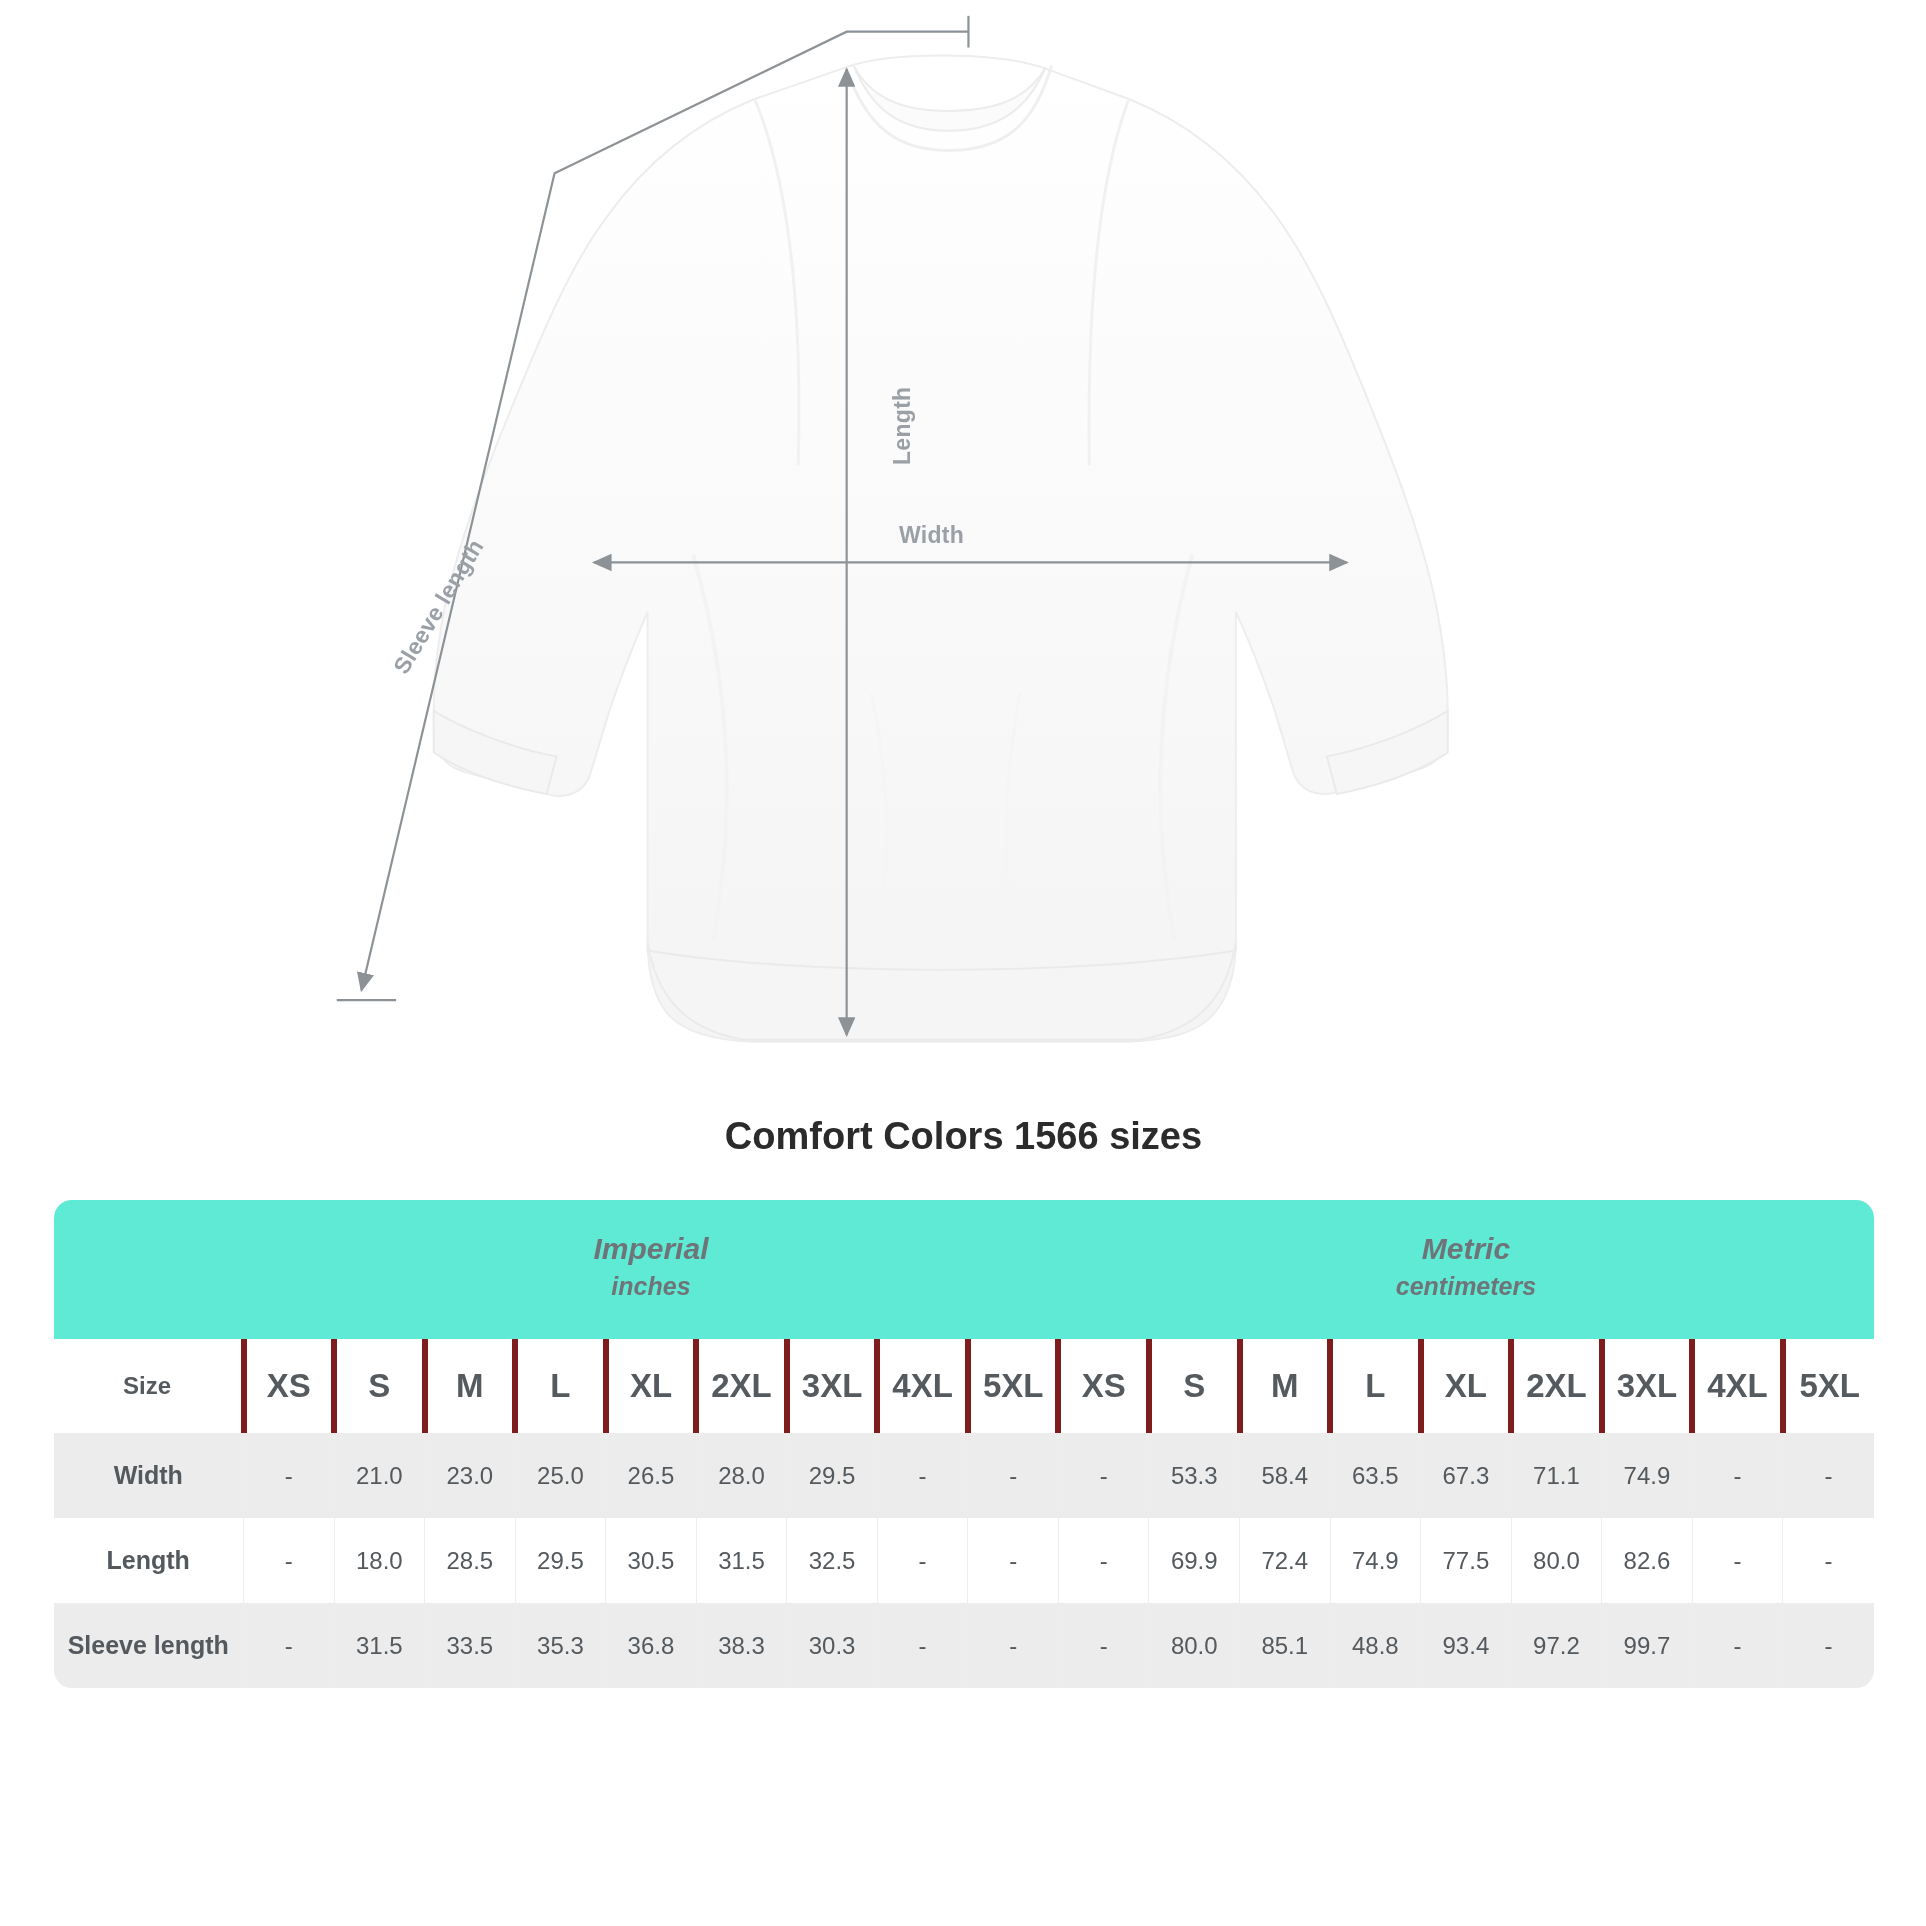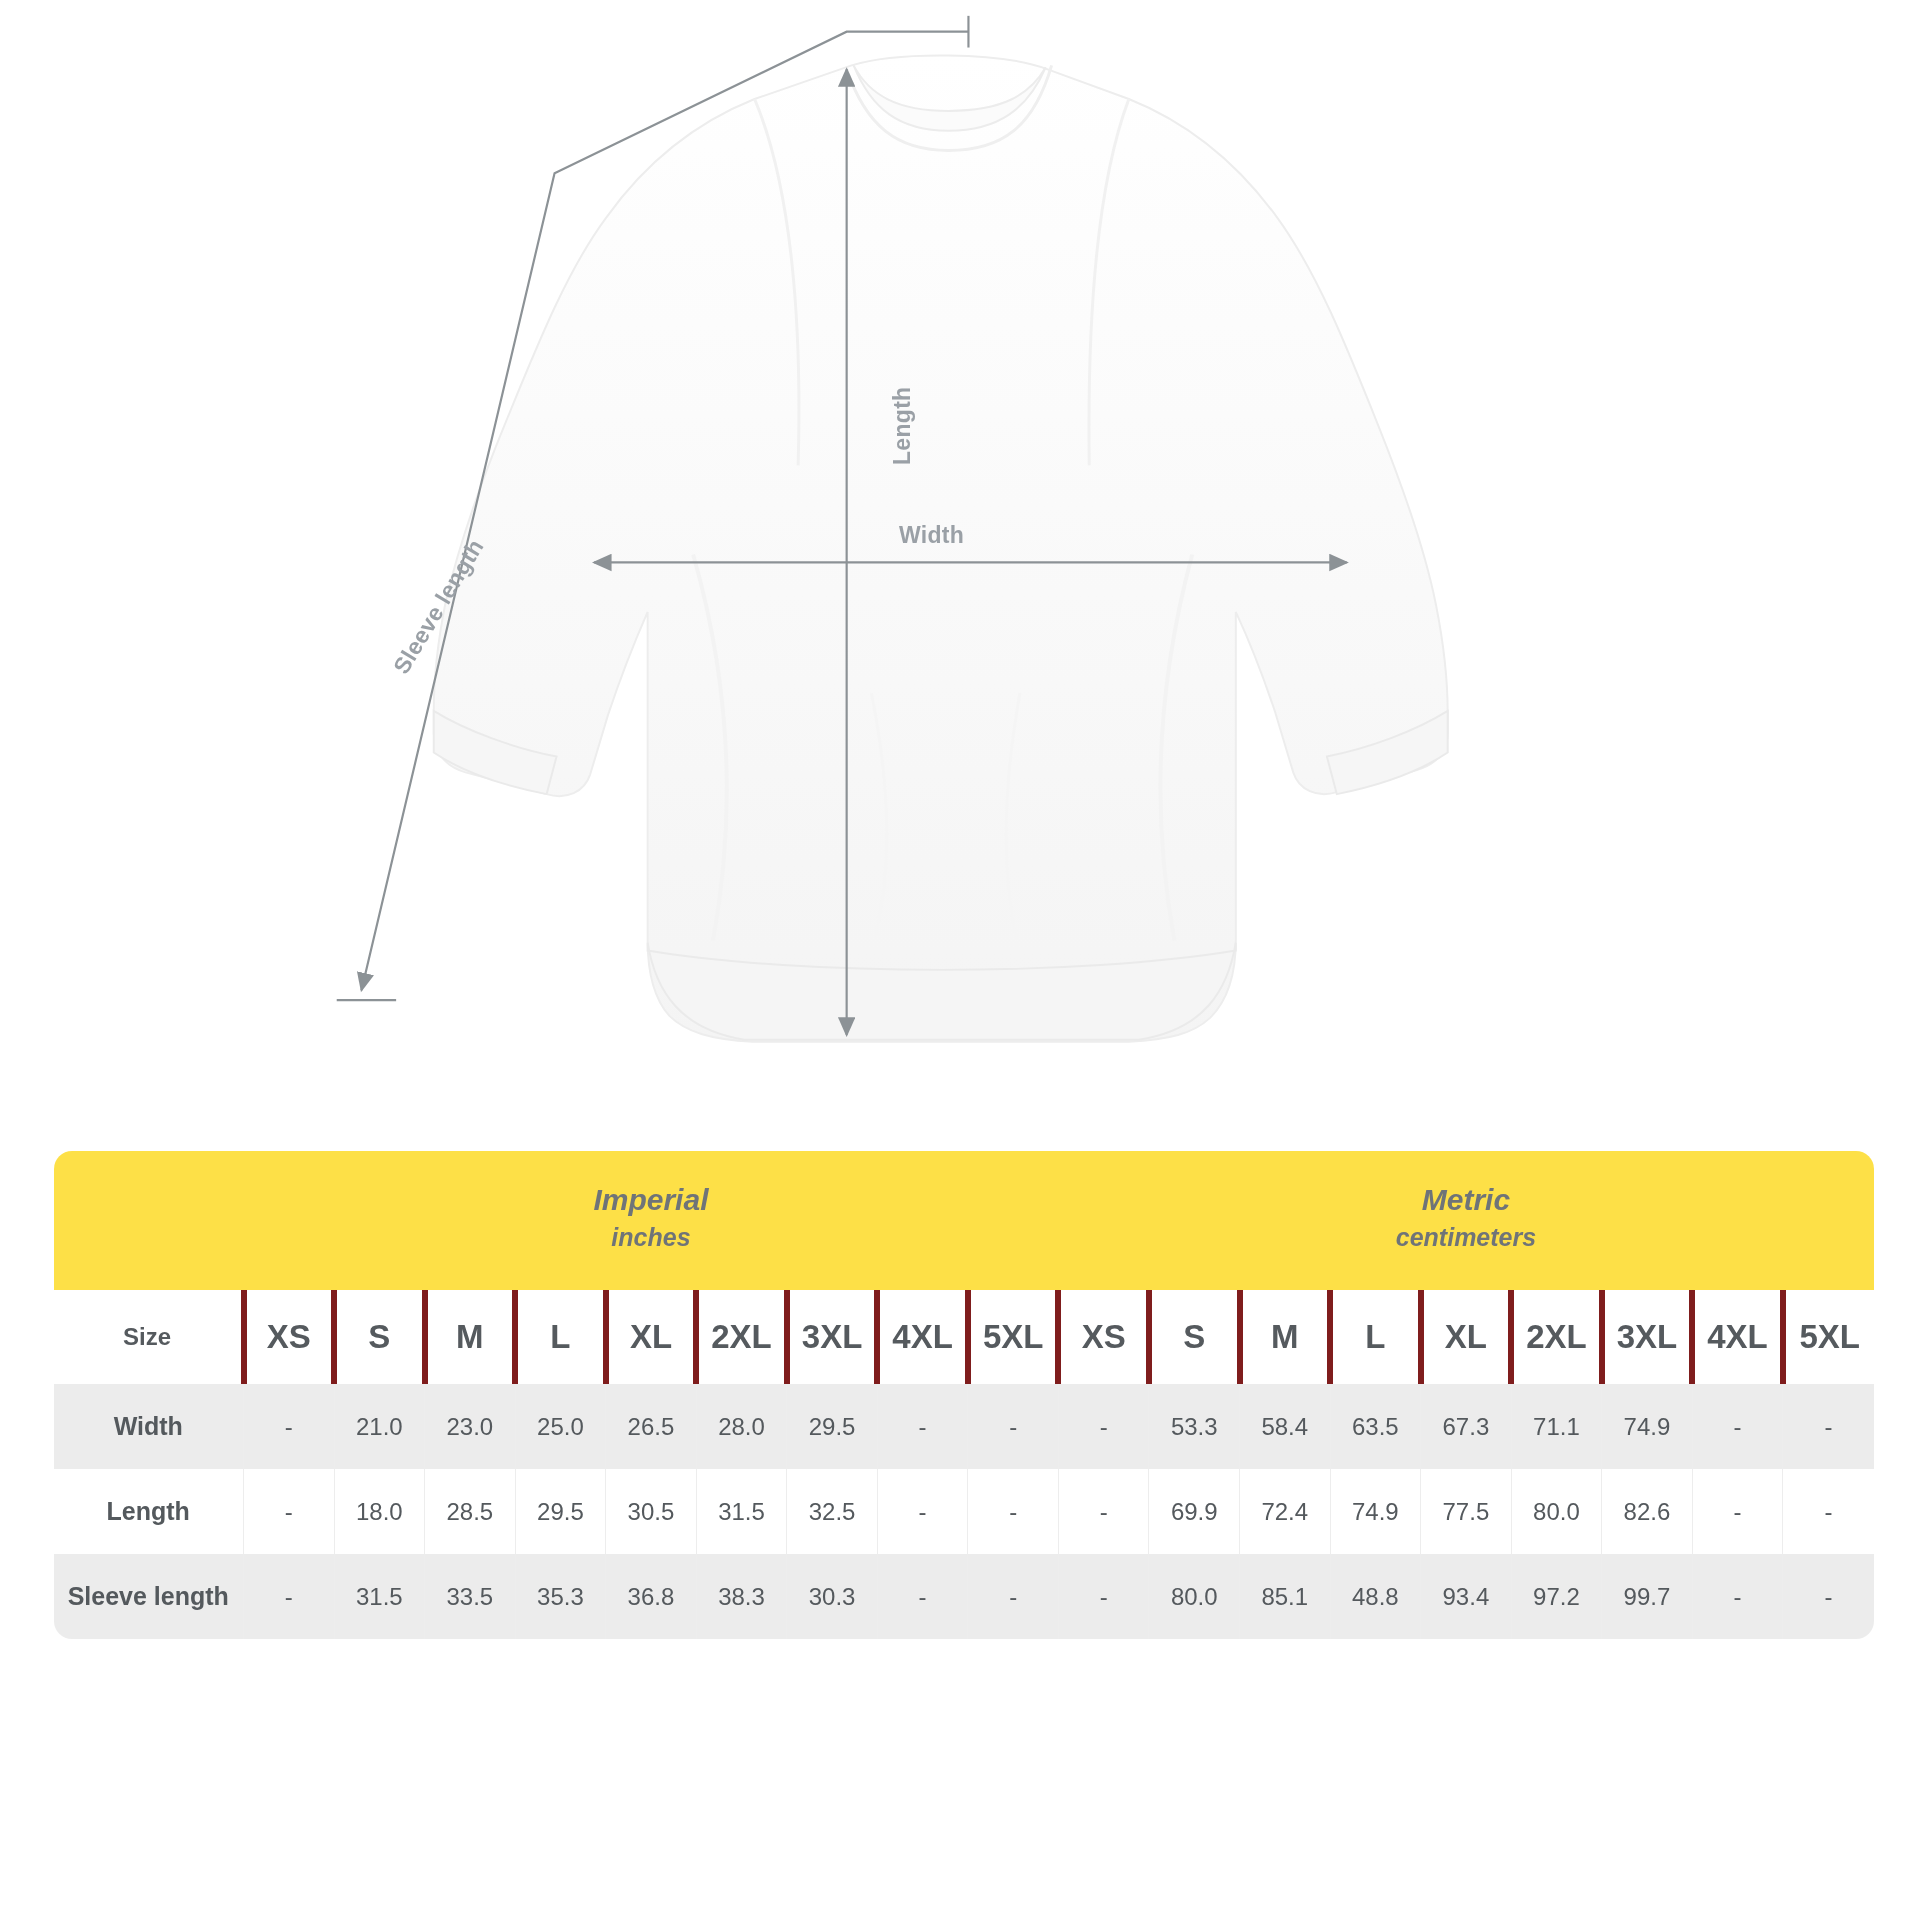--- a/index.html
+++ b/index.html
@@ -71,21 +71,21 @@
     margin: 42px auto 0 auto;
     width: 1820px;
   }
   table.size-chart {
     border-collapse: collapse;
     width: 100%;
     table-layout: fixed;
     font-size: 24px;
   }
   table.size-chart tr.unit-row th {
-    background: #fde047;
+    background: #5eead4;
     padding: 30px 0 34px 0;
     border: none;
   }
   table.size-chart tr.unit-row th:first-child {
     border-top-left-radius: 18px;
   }
   table.size-chart tr.unit-row th:last-child {
     border-top-right-radius: 18px;
   }
   .unit-name {
@@ -222,20 +222,21 @@
         <line x1="340" y1="1010" x2="400" y2="1010"></line>
       </g>
     </svg>
 
     <div class="dim-label vertical" style="left: 889px; top: 465px;">Length</div>
     <div class="dim-label" style="left: 899px; top: 522px;">Width</div>
     <div class="dim-label sleeve" style="left: 388px; top: 665px;">Sleeve length</div>
   </div>
 
   <div class="titles">
+    <h1 class="chart-title">Comfort Colors 1566 sizes</h1>
   </div>
 
   <div class="table-wrap">
     <table class="size-chart">
       <colgroup>
         <col class="label-col">
         <col span="18">
       </colgroup>
       <tbody>
         <tr class="unit-row">

